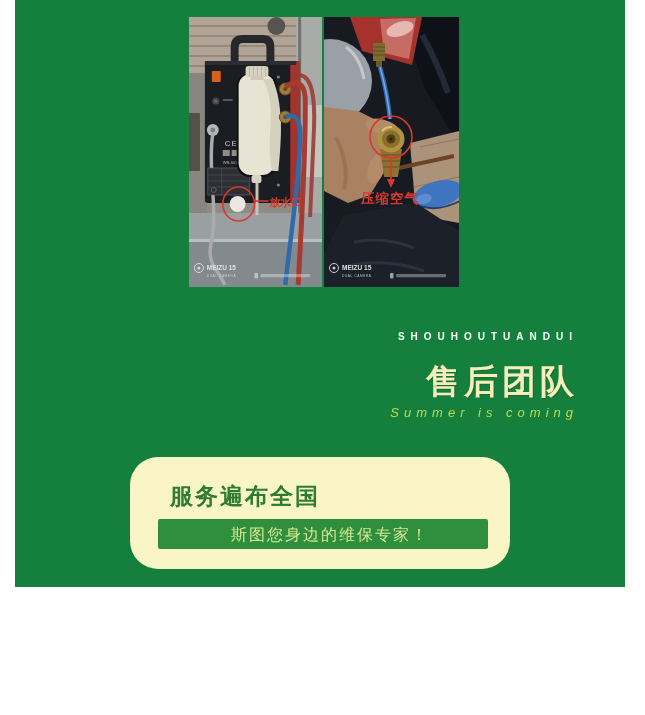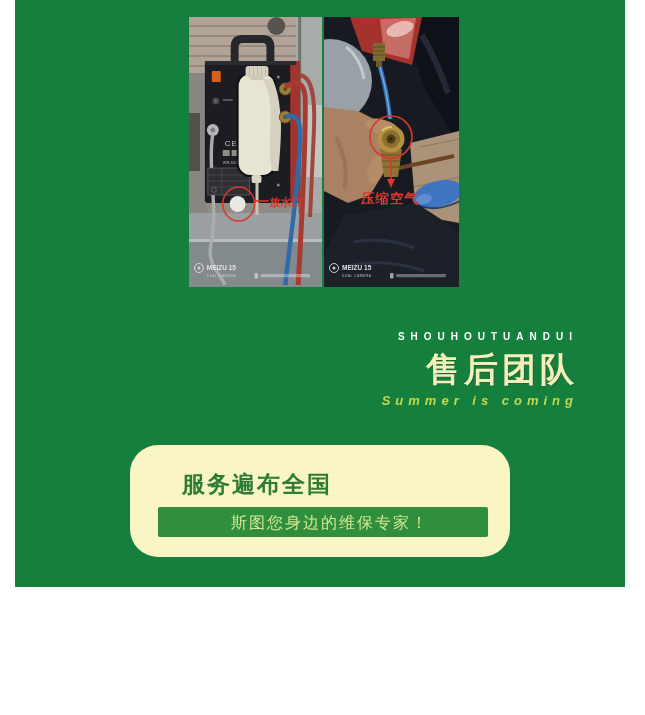--- a/index.html
+++ b/index.html
@@ -5,25 +5,25 @@
   html,body{margin:0;padding:0;background:#ffffff;}
   body{width:645px;height:715px;overflow:hidden;font-family:"Liberation Sans","DejaVu Sans",sans-serif;}
   .green-block{box-sizing:border-box;margin-left:15px;width:610px;height:587px;background:#15803d;padding-top:17px;overflow:hidden;}
   
   .photos{display:flex;gap:2px;margin-left:174px;width:270px;}
   .photo{display:block;}
   svg text{font-family:"Liberation Sans","DejaVu Sans",sans-serif;}
   
   .title-block{margin-top:40px;padding-right:47px;text-align:right;}
   .pinyin{color:#ffffff;font-size:10px;line-height:20px;font-weight:bold;letter-spacing:6px;}
-  .big-title{color:#f4eebb;font-size:34px;line-height:40px;font-weight:bold;letter-spacing:4px;margin-top:2px;text-shadow:1px 1px 0 rgba(40,70,30,.35);}
-  .subtitle{color:#c3d84a;font-size:13px;line-height:17px;font-weight:bold;font-style:italic;letter-spacing:5px;margin-top:3px;}
+  .big-title{color:#f4eebb;font-size:34px;line-height:40px;font-weight:bold;letter-spacing:4px;margin-top:14px;text-shadow:1px 1px 0 rgba(40,70,30,.35);}
+  .subtitle{color:#c3d84a;font-size:13px;line-height:17px;font-weight:normal;font-style:italic;letter-spacing:5px;margin-top:3px;}
   
   .card{box-sizing:border-box;margin-top:36px;margin-left:115px;width:380px;background:#f9f5c5;border-radius:28px;padding:24px 15px 20px 18px;}
-  .card-heading{color:#2e7b35;font-size:23px;line-height:30px;font-weight:bold;letter-spacing:2px;margin-left:34px;}
+  .card-heading{color:#2e7b35;font-size:23px;line-height:30px;font-weight:bold;letter-spacing:2px;margin-left:22px;}
   .card-para{color:#3e8a47;font-size:16px;line-height:28px;letter-spacing:.5px;text-indent:2em;margin-top:4px;width:347px;}
   .card-para + .card-para{margin-top:0;}
   .cta-button{display:block;box-sizing:border-box;margin-top:8px;margin-left:10px;width:330px;height:30px;background:#2f8f3c;border:none;border-radius:2px;color:#d6e794;font-size:16px;line-height:30px;text-align:center;letter-spacing:2px;font-family:"Liberation Sans","DejaVu Sans",sans-serif;cursor:pointer;padding-left:20px;}
 </style>
 </head>
 <body>
 
 <div class="green-block">
 
   <div class="photos">

